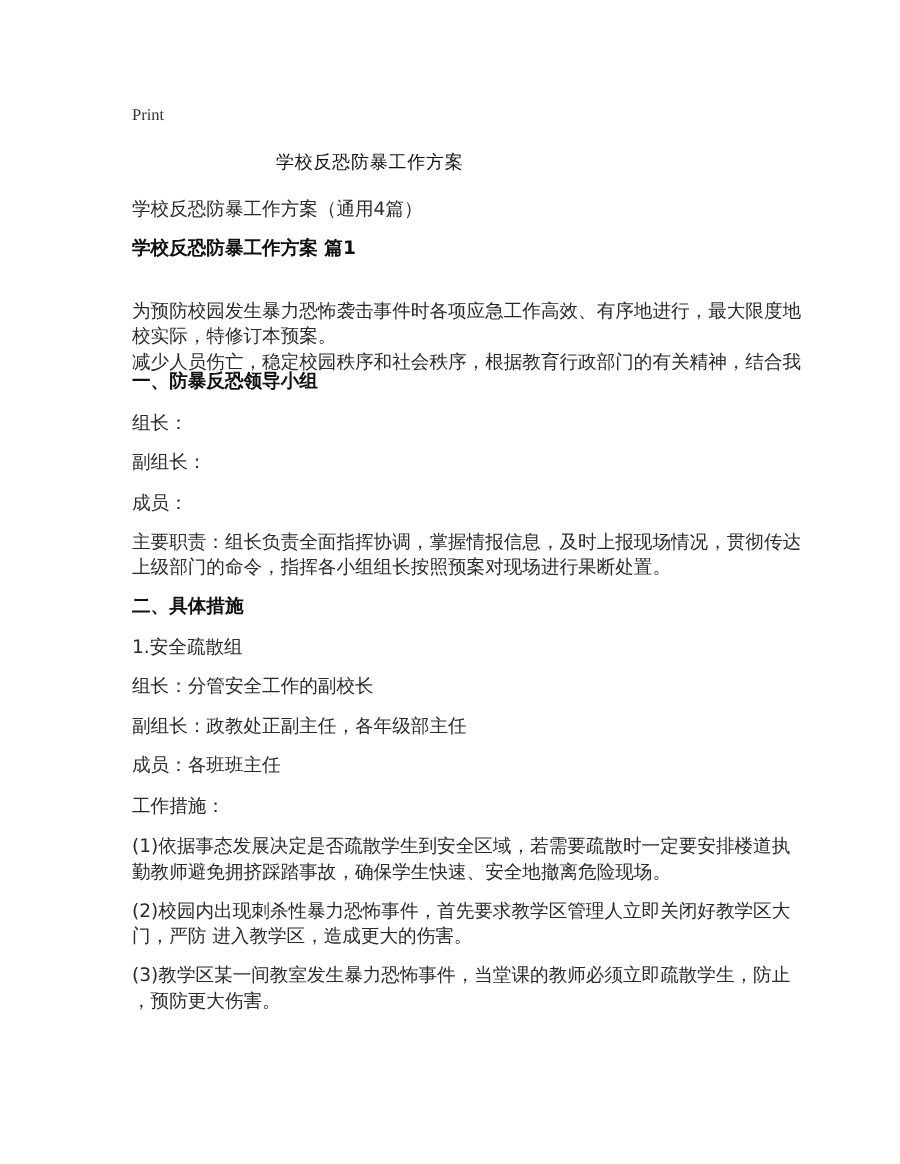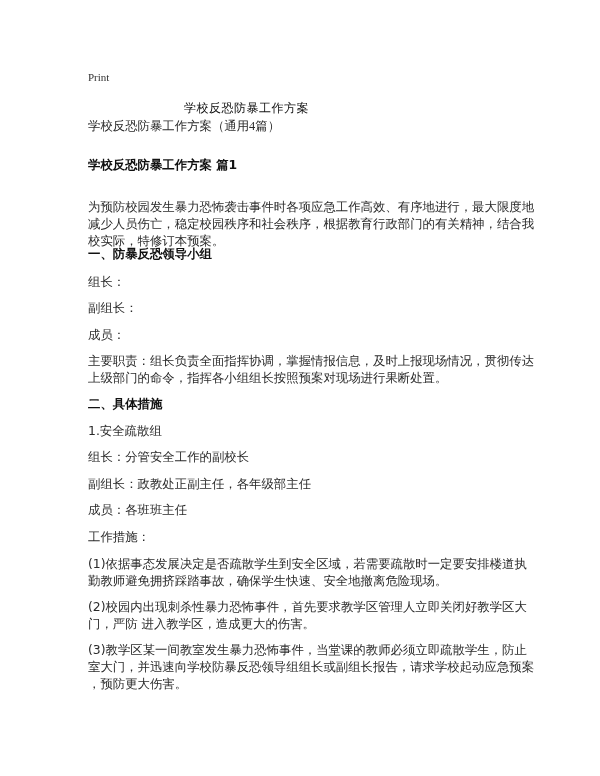--- a/index.html
+++ b/index.html
@@ -56,32 +56,32 @@
   </style>
 </head>
 <body>
 
 <div>
 
   <div class="print-label">Print</div>
 
   <div class="doc-title">学校反恐防暴工作方案</div>
 
-  <div class="block" style="top:118px;font-family:Liberation Serif, serif;">
+  <div class="block" style="top:130px;">
     <span class="line">学校反恐防暴工作方案（通用4篇）</span>
   </div>
 
   <div class="block heading" style="top:156px;">
     <span class="line">学校反恐防暴工作方案 篇1</span>
   </div>
 
   <div class="block" style="top:198px;">
     <span class="line">为预防校园发生暴力恐怖袭击事件时各项应急工作高效、有序地进行，最大限度地</span>
+    <span class="line">校实际，特修订本预案。</span>
     <span class="line">减少人员伤亡，稳定校园秩序和社会秩序，根据教育行政部门的有关精神，结合我</span>
-    <span class="line">校实际，特修订本预案。</span>
   </div>
 
   <div class="block heading" style="top:245px;">
     <span class="line">一、防暴反恐领导小组</span>
   </div>
 
   <div class="block" style="top:273px;">
     <span class="line">组长：</span>
   </div>
 
@@ -127,17 +127,16 @@
     <span class="line">勤教师避免拥挤踩踏事故，确保学生快速、安全地撤离危险现场。</span>
   </div>
 
   <div class="block" style="top:598px;">
     <span class="line">(2)校园内出现刺杀性暴力恐怖事件，首先要求教学区管理人立即关闭好教学区大</span>
     <span class="line">门，严防 进入教学区，造成更大的伤害。</span>
   </div>
 
   <div class="block" style="top:641px;">
     <span class="line">(3)教学区某一间教室发生暴力恐怖事件，当堂课的教师必须立即疏散学生，防止</span>
-    <span class="line">室大门，并迅速向学校防暴反恐领导组组长或副组长报告，请求学校起动应急预案</span>
     <span class="line">，预防更大伤害。</span>
   </div>
 
 </div>
 
 </body></html>

